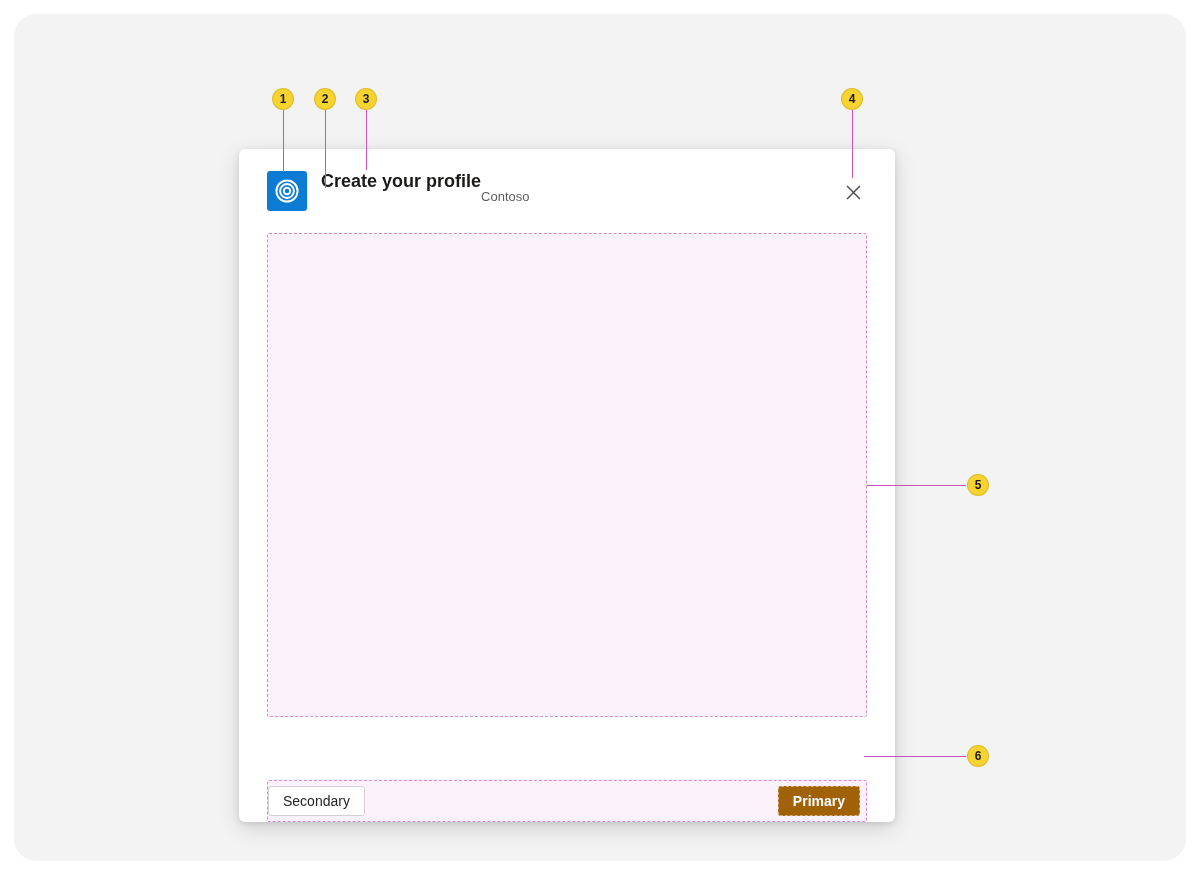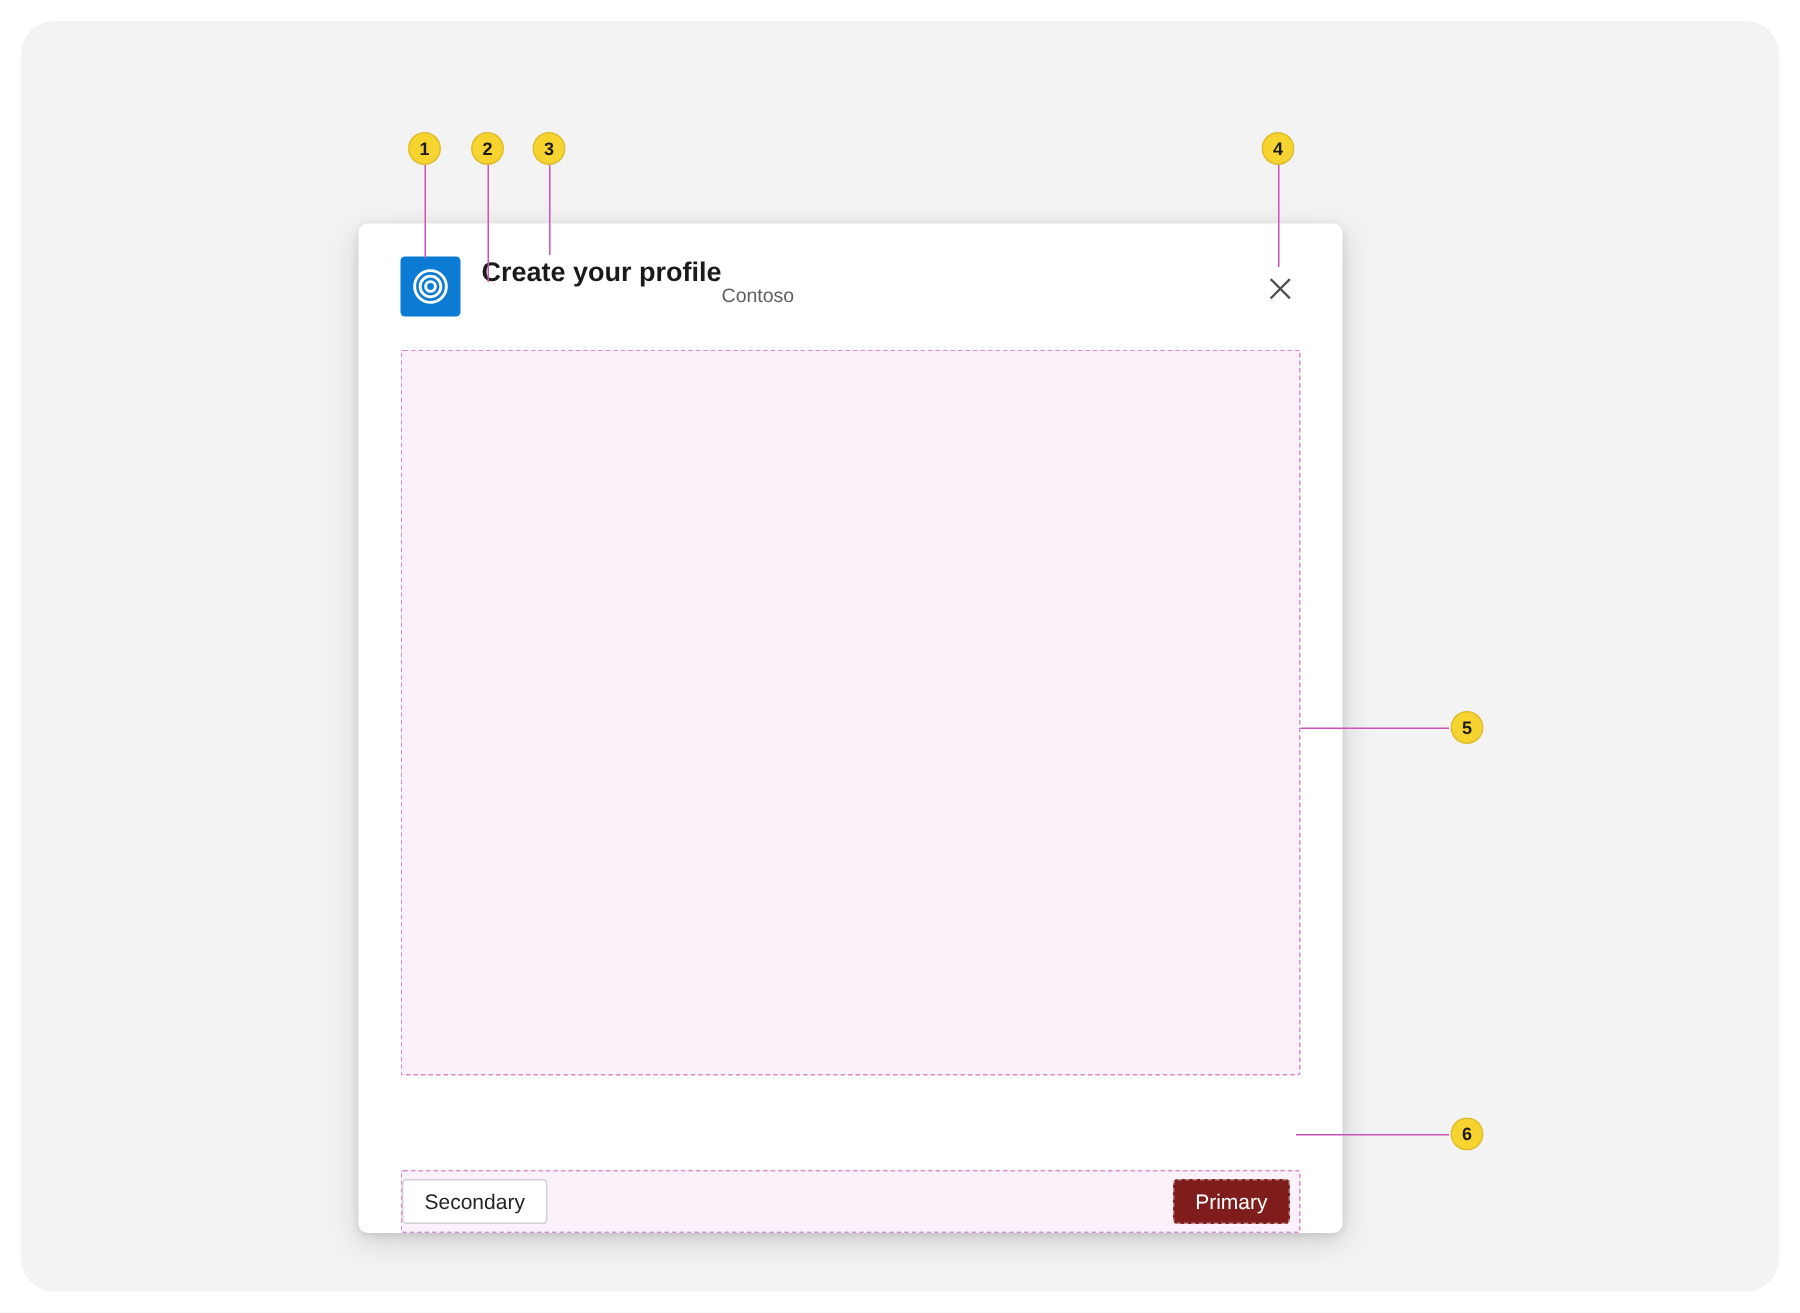--- a/index.html
+++ b/index.html
@@ -111,24 +111,24 @@
       display: flex;
       align-items: center;
       cursor: pointer;
     }
     .btn-secondary {
       background: #ffffff;
       color: #242424;
       border: 1px solid #d1d1d1;
     }
     .btn-primary {
-      background: #7f1d1d;
+      background: #a16207;
       color: #ffffff;
       border: 1px dashed rgba(255,255,255,0.5);
-      font-weight: 400;
+      font-weight: 700;
     }
     
     .callout {
       position: absolute;
       width: 22px;
       height: 22px;
       border-radius: 50%;
       background: #f7d32f;
       color: #1b1a19;
       font-size: 12px;

